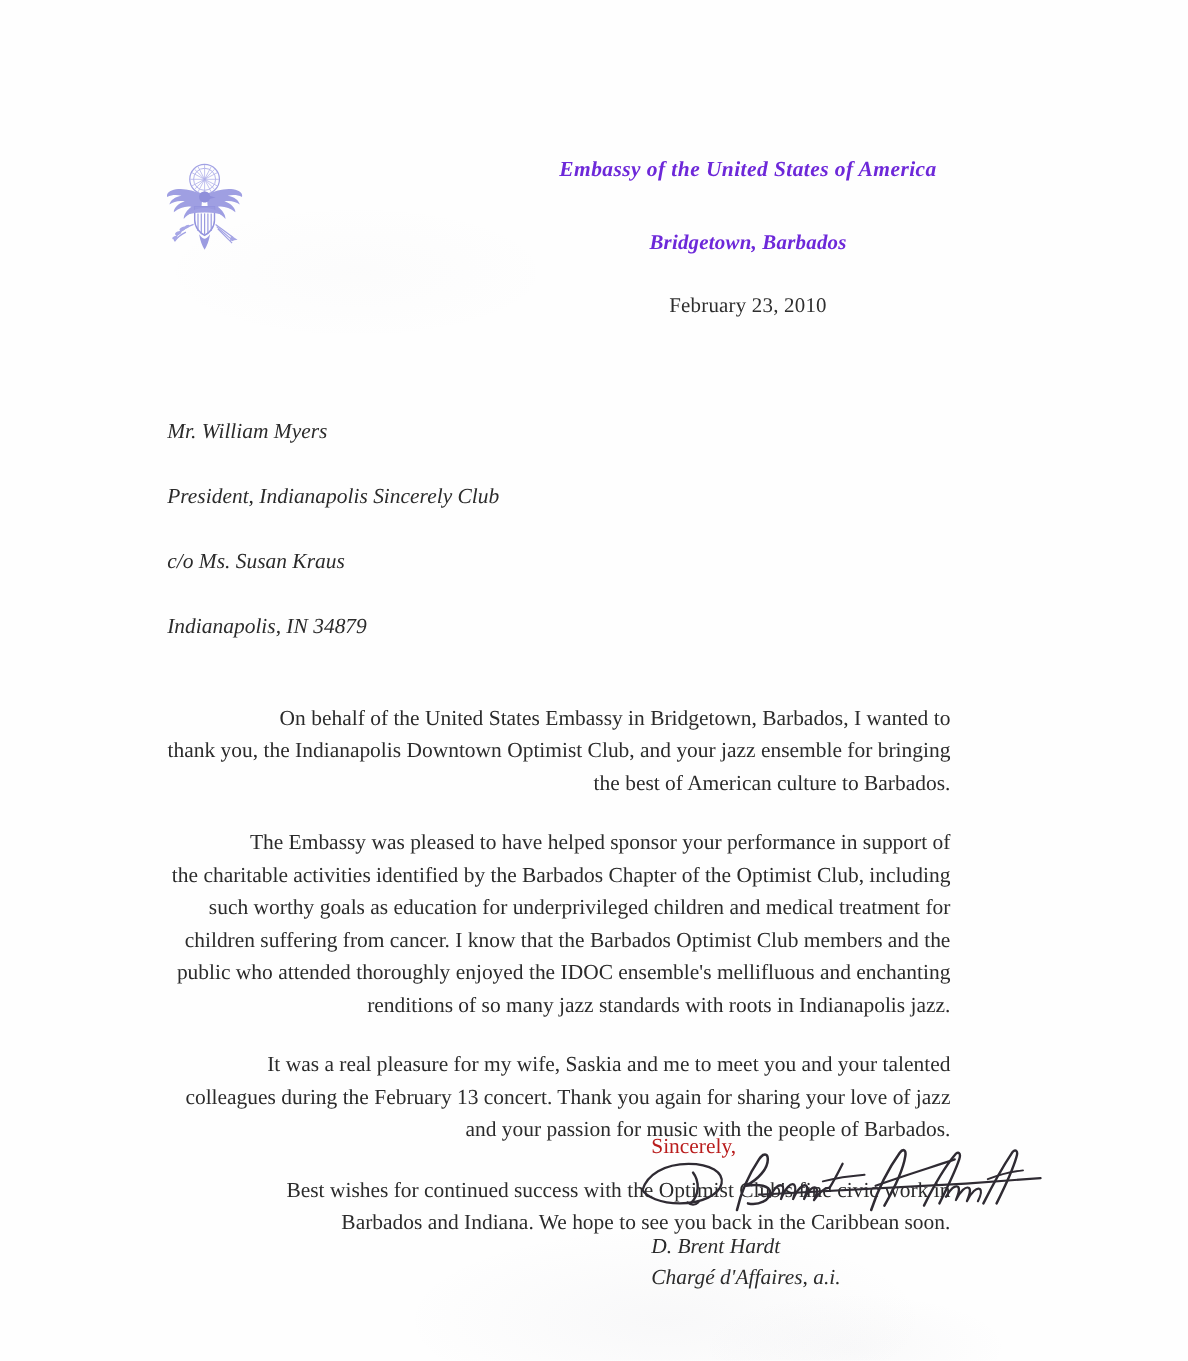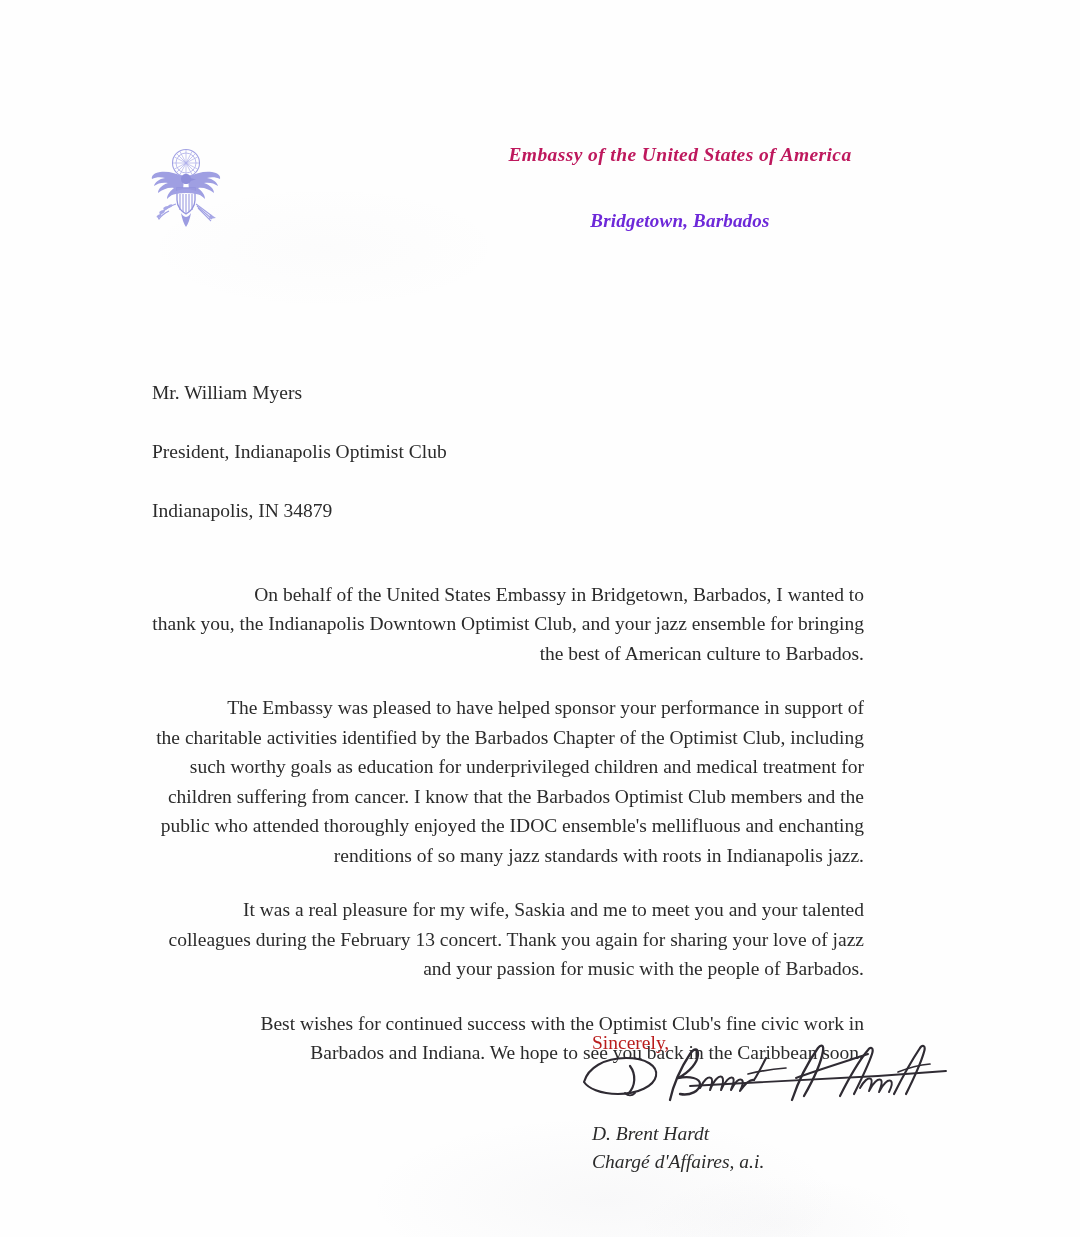--- a/index.html
+++ b/index.html
@@ -48,21 +48,21 @@
     left: 420px;
     top: 144px;
     width: 520px;
     text-align: center;
   }
   .lh-org {
     font-style: italic;
     font-weight: bold;
     font-size: 19.5px;
     letter-spacing: 0.4px;
-    color: #be185d;
+    color: #6d28d9;
     white-space: nowrap;
   }
   .lh-city {
     margin-top: 44px;
     font-style: italic;
     font-weight: bold;
     font-size: 19px;
     color: #6d28d9;
     letter-spacing: 0.2px;
   }
@@ -77,21 +77,21 @@
   .letter-body {
     position: absolute;
     left: 152px;
     top: 348px;
     width: 712px;
     font-size: 19.5px;
     line-height: 29.5px;
     color: #2b2b2b;
   }
 
-  .address-block { white-space: pre-line; }
+  .address-block { white-space: pre-line; font-style: italic; }
   .address-line { display: block; }
 
   .salutation { margin-top: 35px; }
 
   .para {
     margin-top: 25px;
     text-indent: 55px;
     text-align: right;
   }
 
@@ -198,27 +198,29 @@
 
         <path d="M22 50 C28 45 34 43 40 43 C46 43 52 45 58 50
                  C52 48 46 47 40 47 C34 47 28 48 22 50 Z" fill="#9a9ae2"></path>
       </g>
     </svg>
   </div>
 
   <div class="letterhead">
     <div class="lh-org">Embassy of the United States of America</div>
     <div class="lh-city">Bridgetown, Barbados</div>
+    <div class="lh-date">February 23, 2010</div>
   </div>
 
   <div class="letter-body">
 
     <div class="address-block">
       <span class="address-line">Mr. William Myers</span>
-      <span class="address-line">President, Indianapolis Optimist Club</span>
+      <span class="address-line">President, Indianapolis Sincerely Club</span>
+      <span class="address-line">c/o Ms. Susan Kraus</span>
       <span class="address-line">Indianapolis, IN 34879</span>
     </div>
 
 
     <p class="para">On behalf of the United States Embassy in Bridgetown, Barbados, I wanted to thank you, the Indianapolis Downtown Optimist Club, and your jazz ensemble for bringing the best of American culture to Barbados.</p>
     <p class="para">The Embassy was pleased to have helped sponsor your performance in support of the charitable activities identified by the Barbados Chapter of the Optimist Club, including such worthy goals as education for underprivileged children and medical treatment for children suffering from cancer.  I know that the Barbados Optimist Club members and the public who attended thoroughly enjoyed the IDOC ensemble's mellifluous and enchanting renditions of so many jazz standards with roots in Indianapolis jazz.</p>
     <p class="para">It was a real pleasure for my wife, Saskia and me to meet you and your talented colleagues during the February 13 concert.  Thank you again for sharing your love of jazz and your passion for music with the people of Barbados.</p>
     <p class="para">Best wishes for continued success with the Optimist Club's fine civic work in Barbados and Indiana.  We hope to see you back in the Caribbean soon.</p>
   </div>
 

